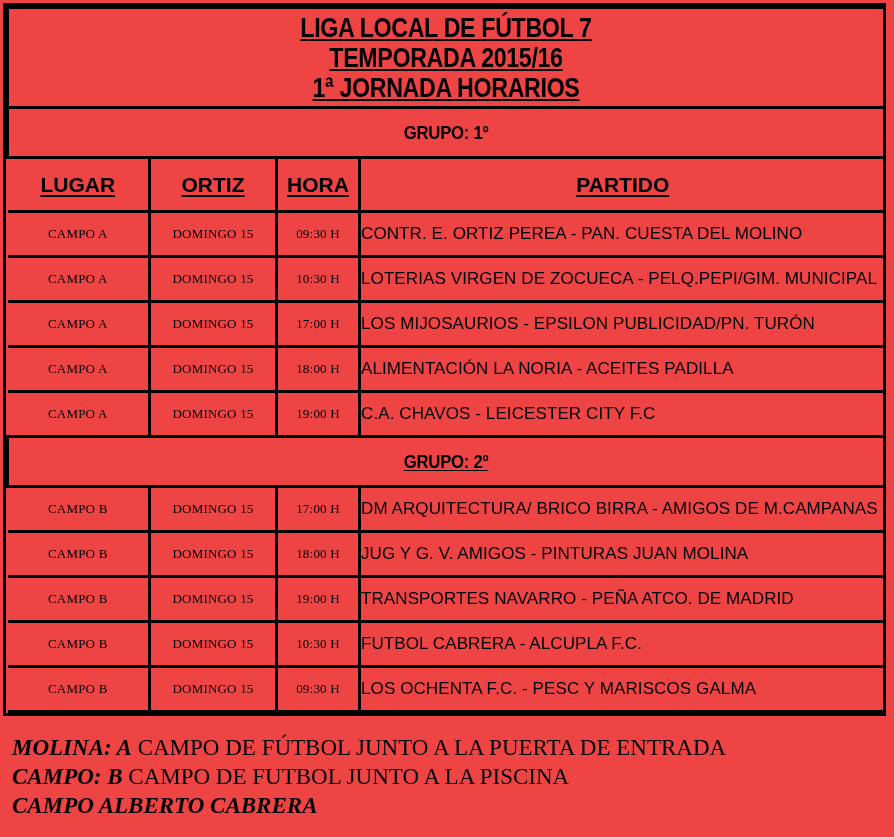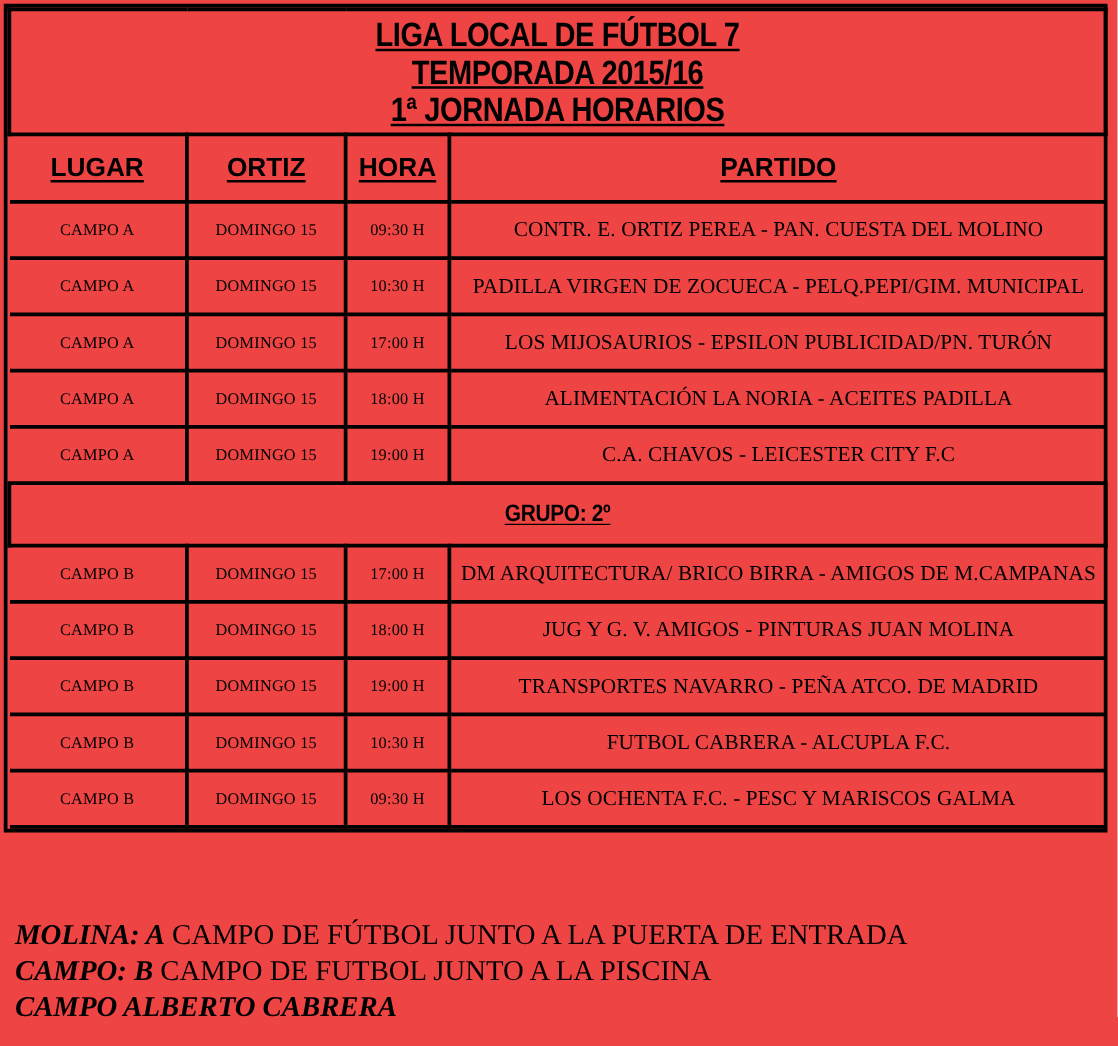--- a/index.html
+++ b/index.html
@@ -114,22 +114,21 @@
 
   .cell-lugar, .cell-fecha, .cell-hora {
     text-align: center;
     font-family: "Liberation Serif", serif;
     font-size: 13px;
     vertical-align: middle;
     padding-top: 11px;
     letter-spacing: 0.2px;
   }
   .cell-partido {
-    text-align: center;
-    font-family: Liberation Serif, serif;
+    font-family: Liberation Sans, sans-serif;
     font-size: 17px;
     vertical-align: top;
     padding-top: 6px;
     letter-spacing: 0.1px;
     white-space: nowrap;
     overflow: hidden;
   }
 
   
   col.c-lugar   { width: 142px; }
@@ -179,20 +178,25 @@
       <tbody>
 
         <tr>
           <td class="title-cell" colspan="4">
             <span class="title-line">LIGA LOCAL DE FÚTBOL 7</span>
             <span class="title-line">TEMPORADA 2015/16</span>
             <span class="title-line">1ª JORNADA HORARIOS</span>
           </td>
         </tr>
 
+        <tr>
+          <td class="group-cell" colspan="4">
+            <span class="group-text">GRUPO: 1º</span>
+          </td>
+        </tr>
 
         <tr>
           <td class="head-cell">
             <span class="head-text">LUGAR</span>
           </td>
           <td class="head-cell">
             <span class="head-text">ORTIZ</span>
           </td>
           <td class="head-cell">
             <span class="head-text">HORA</span>
@@ -205,21 +209,21 @@
         <tr class="data-row">
           <td class="cell-lugar">CAMPO A</td>
           <td class="cell-fecha">DOMINGO 15</td>
           <td class="cell-hora">09:30 H</td>
           <td class="cell-partido">CONTR. E. ORTIZ PEREA  -  PAN. CUESTA DEL MOLINO</td>
         </tr>
         <tr class="data-row">
           <td class="cell-lugar">CAMPO A</td>
           <td class="cell-fecha">DOMINGO 15</td>
           <td class="cell-hora">10:30 H</td>
-          <td class="cell-partido">PADILLA VIRGEN DE ZOCUECA  -  PELQ.PEPI/GIM. MUNICIPAL</td>
+          <td class="cell-partido">LOTERIAS VIRGEN DE ZOCUECA  -  PELQ.PEPI/GIM. MUNICIPAL</td>
         </tr>
         <tr class="data-row">
           <td class="cell-lugar">CAMPO A</td>
           <td class="cell-fecha">DOMINGO 15</td>
           <td class="cell-hora">17:00 H</td>
           <td class="cell-partido">LOS MIJOSAURIOS  -  EPSILON PUBLICIDAD/PN. TURÓN</td>
         </tr>
         <tr class="data-row">
           <td class="cell-lugar">CAMPO A</td>
           <td class="cell-fecha">DOMINGO 15</td>

